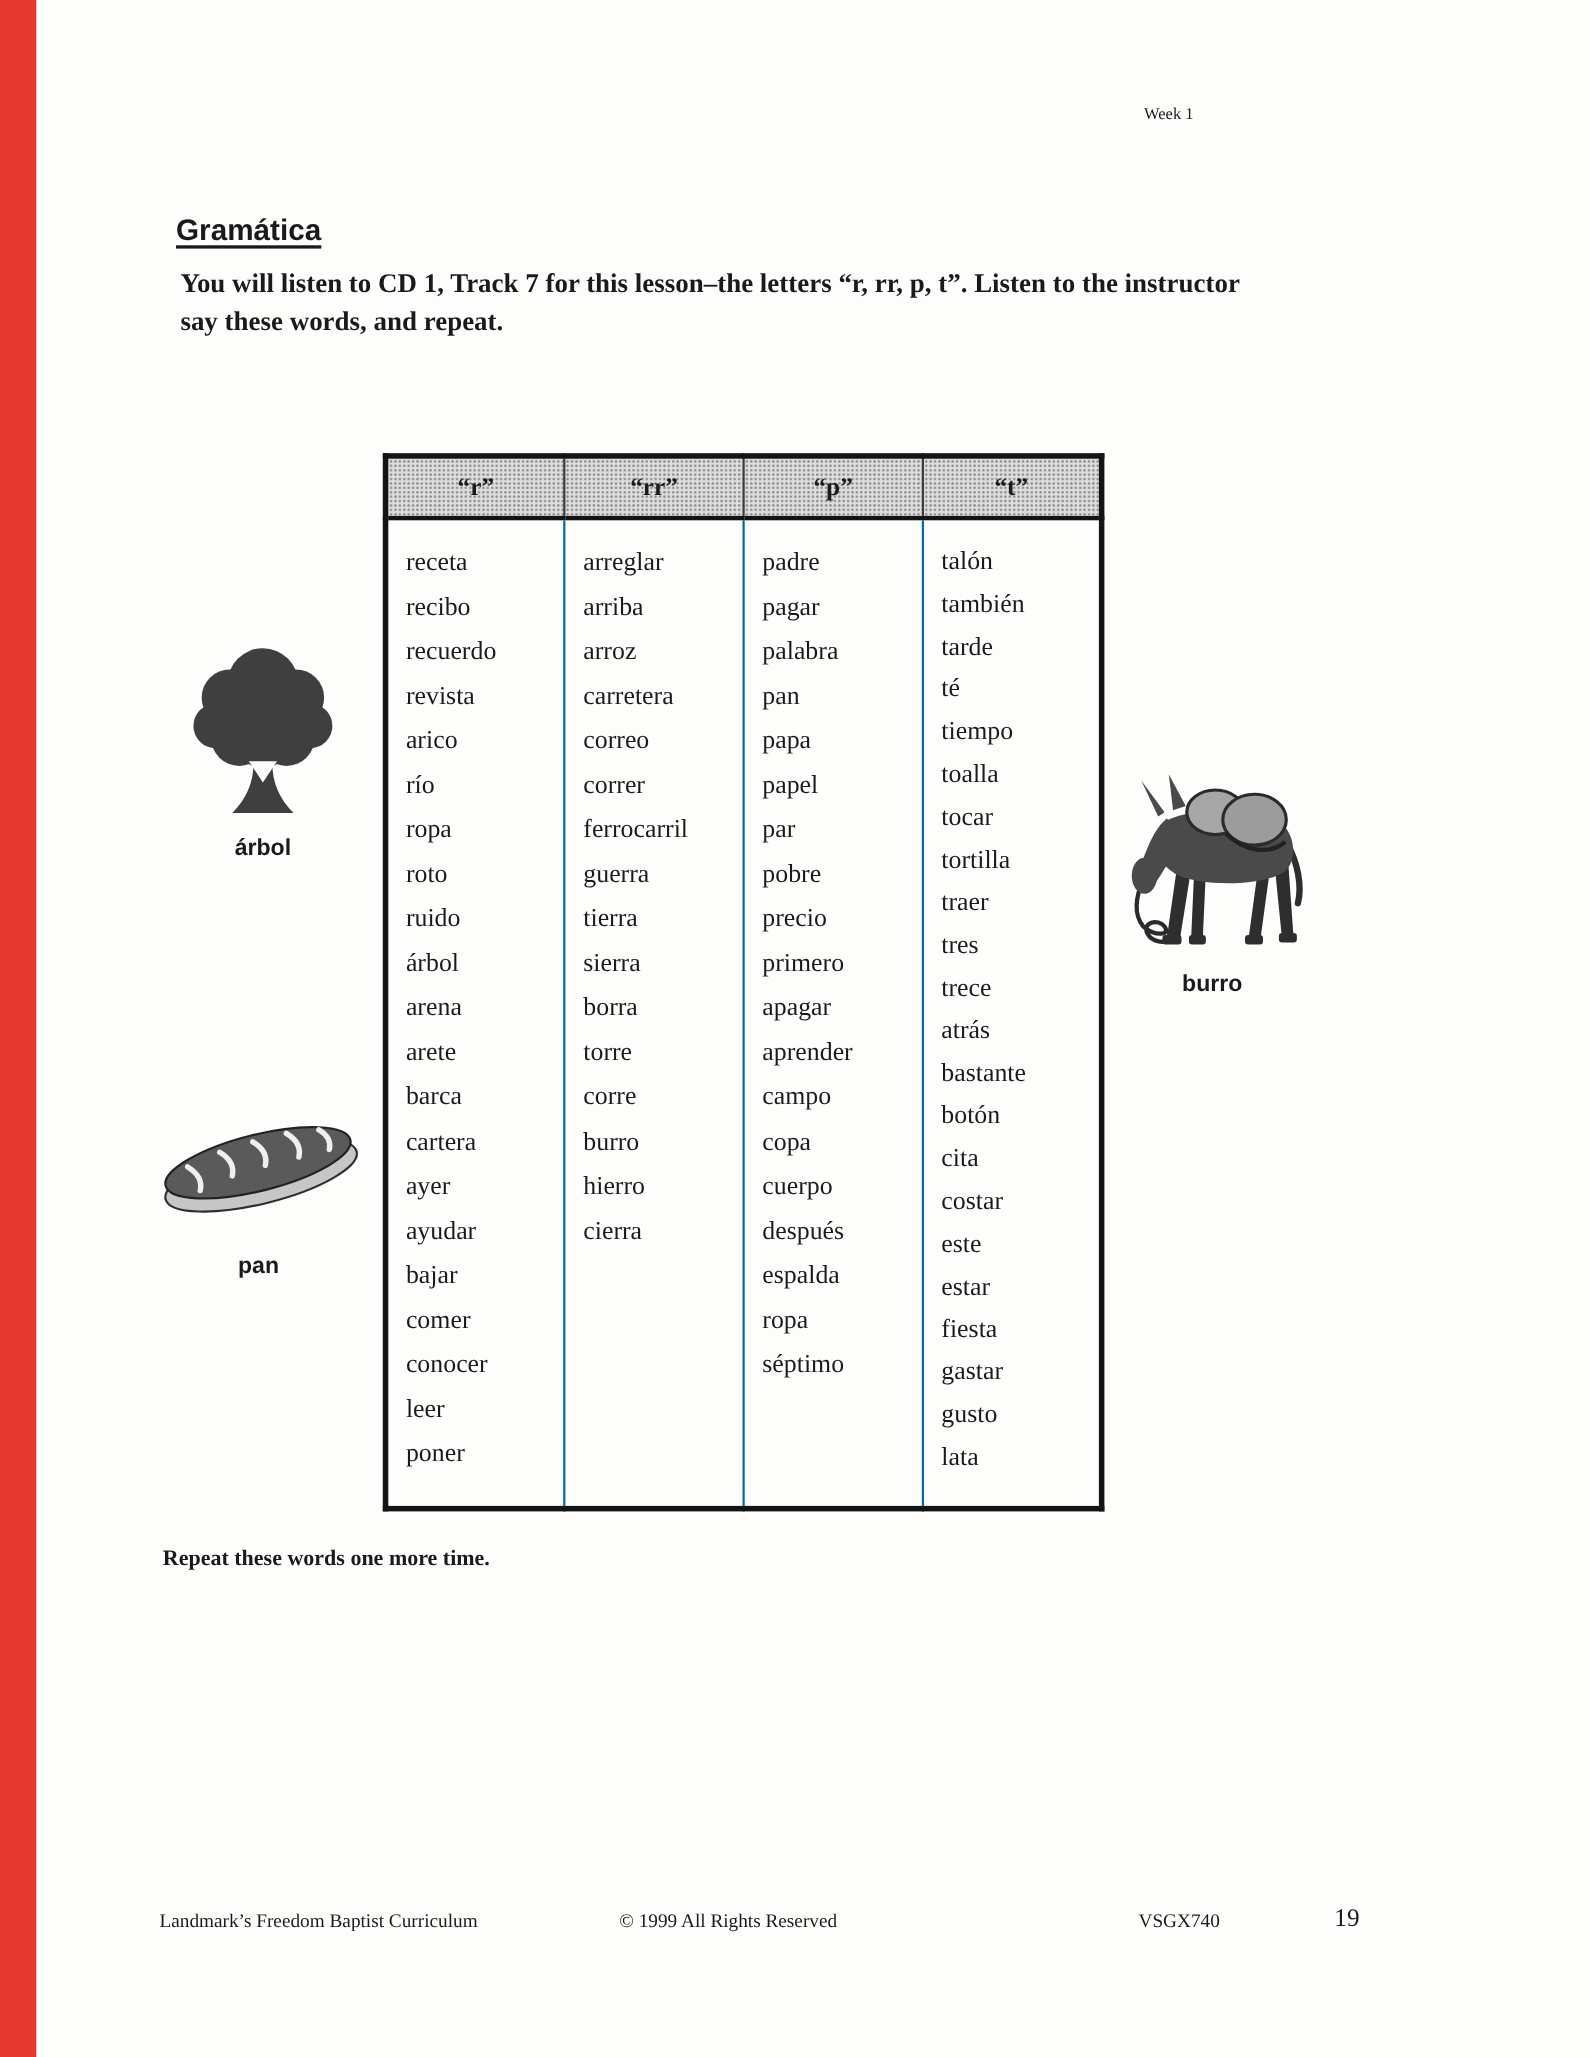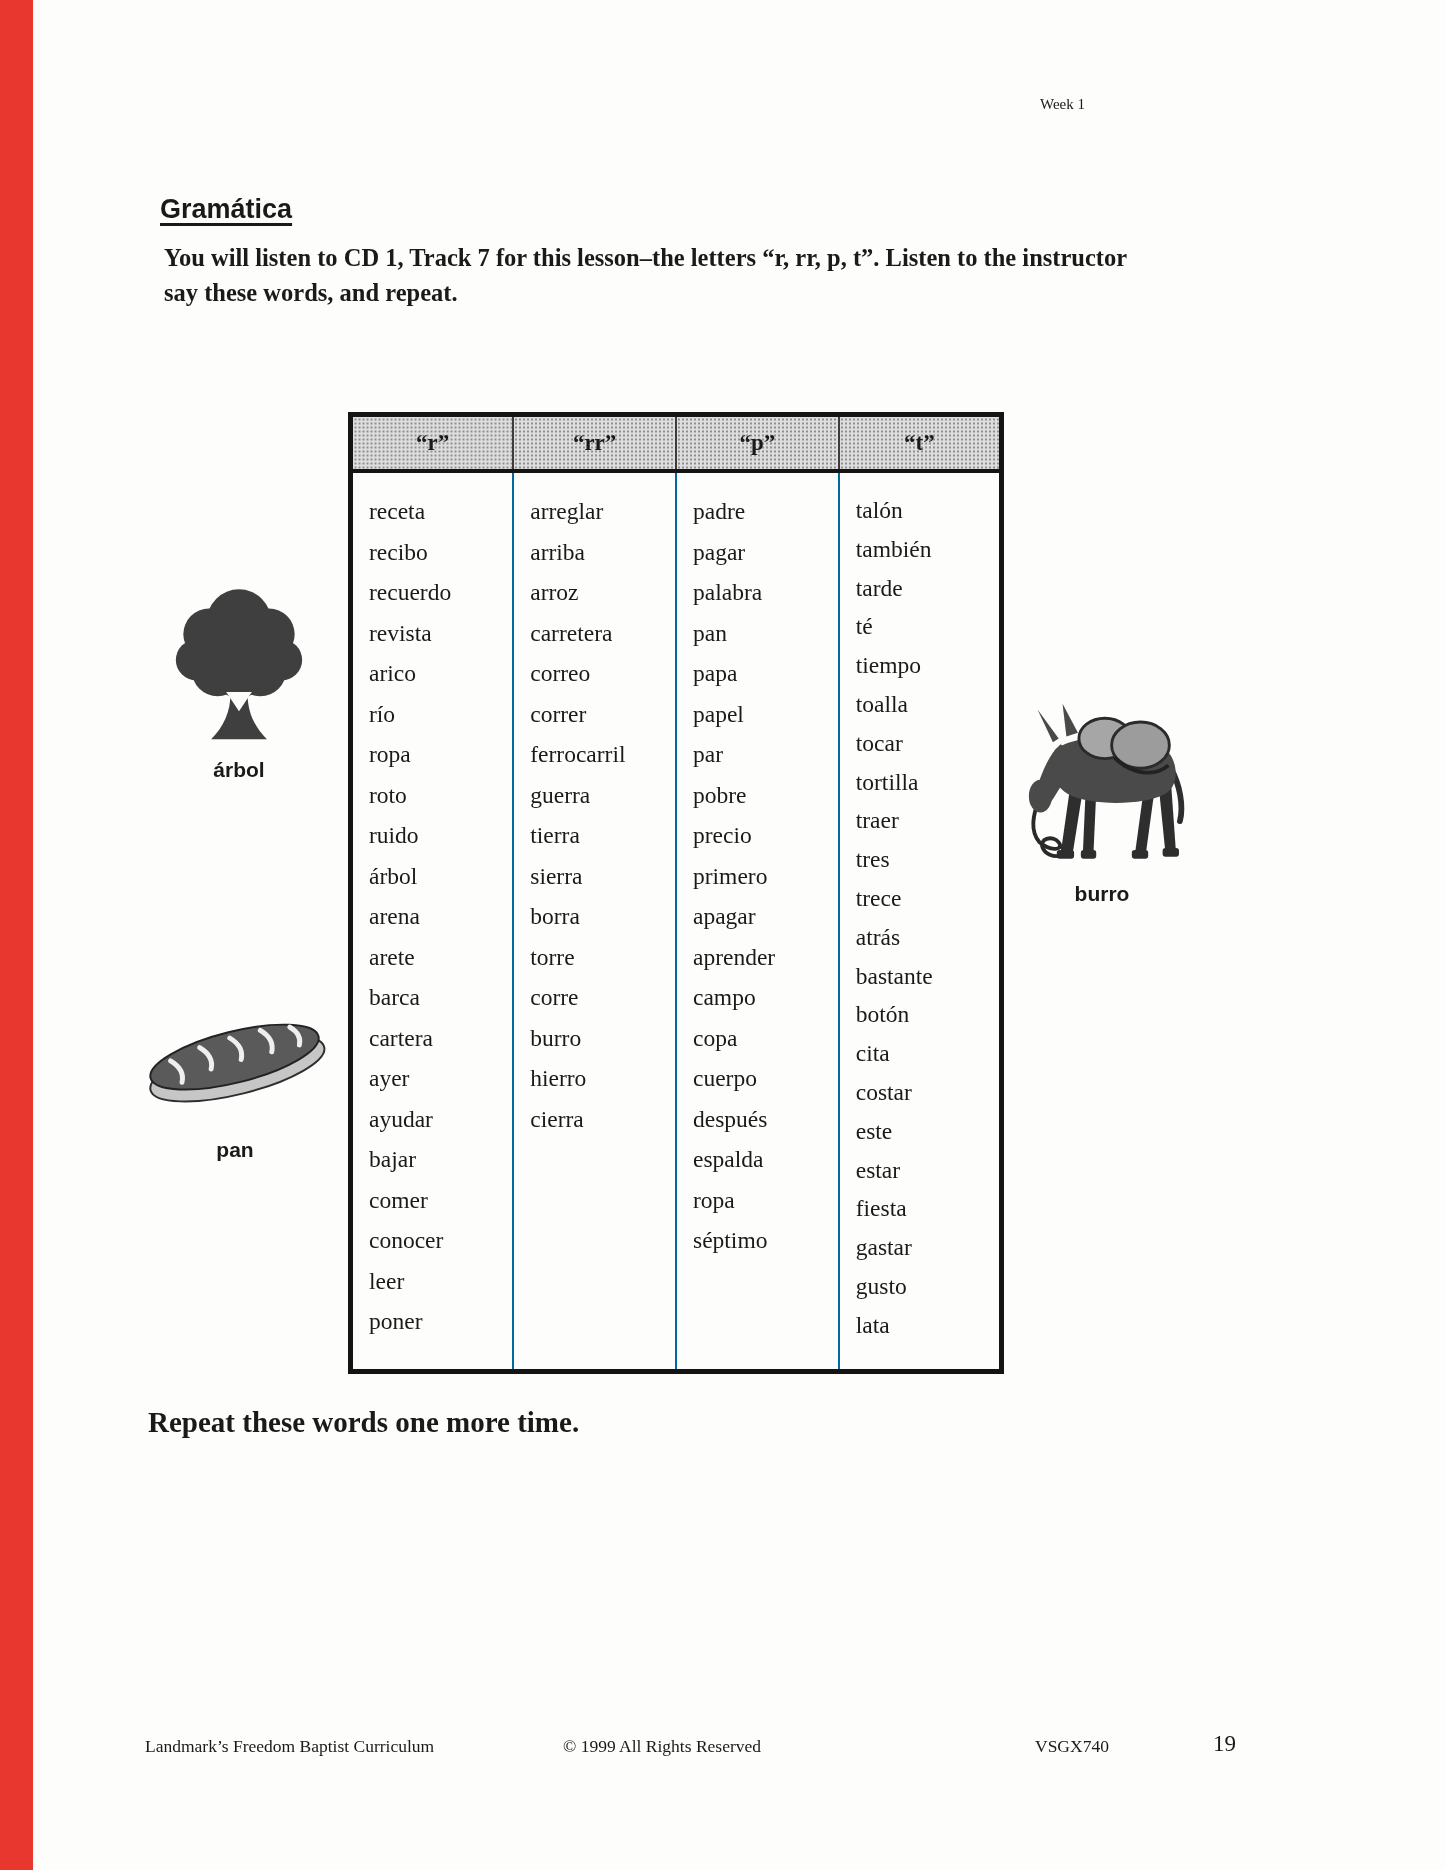--- a/index.html
+++ b/index.html
@@ -49,21 +49,21 @@
   .fig-bread { left:136px; top:1000px; width:198px; }
   .fig-donkey{ left:998px; top:698px;  width:208px; }
   .fig-label {
     font-family:"Liberation Sans", sans-serif; font-weight:bold; font-size:21px;
     margin-top:2px;
   }
   .fig-bread .fig-label { margin-top:16px; }
   
   .repeat {
     position:absolute; left:148px; top:1406px; margin:0;
-    font-weight:bold; font-size:29px;
+    font-weight:bold; font-size:20px;
   }
   .footer { position:absolute; left:0; top:1728px; width:100%; height:40px; font-size:17.5px; }
   .footer-left   { position:absolute; left:145px;  top:8px; }
   .footer-center { position:absolute; left:563px;  top:8px; }
   .footer-code   { position:absolute; left:1035px; top:8px; }
   .footer-page   { position:absolute; left:1170px; top:3px; font-size:23px;margin-left:43px; }
 </style>
 </head>
 <body>
 

